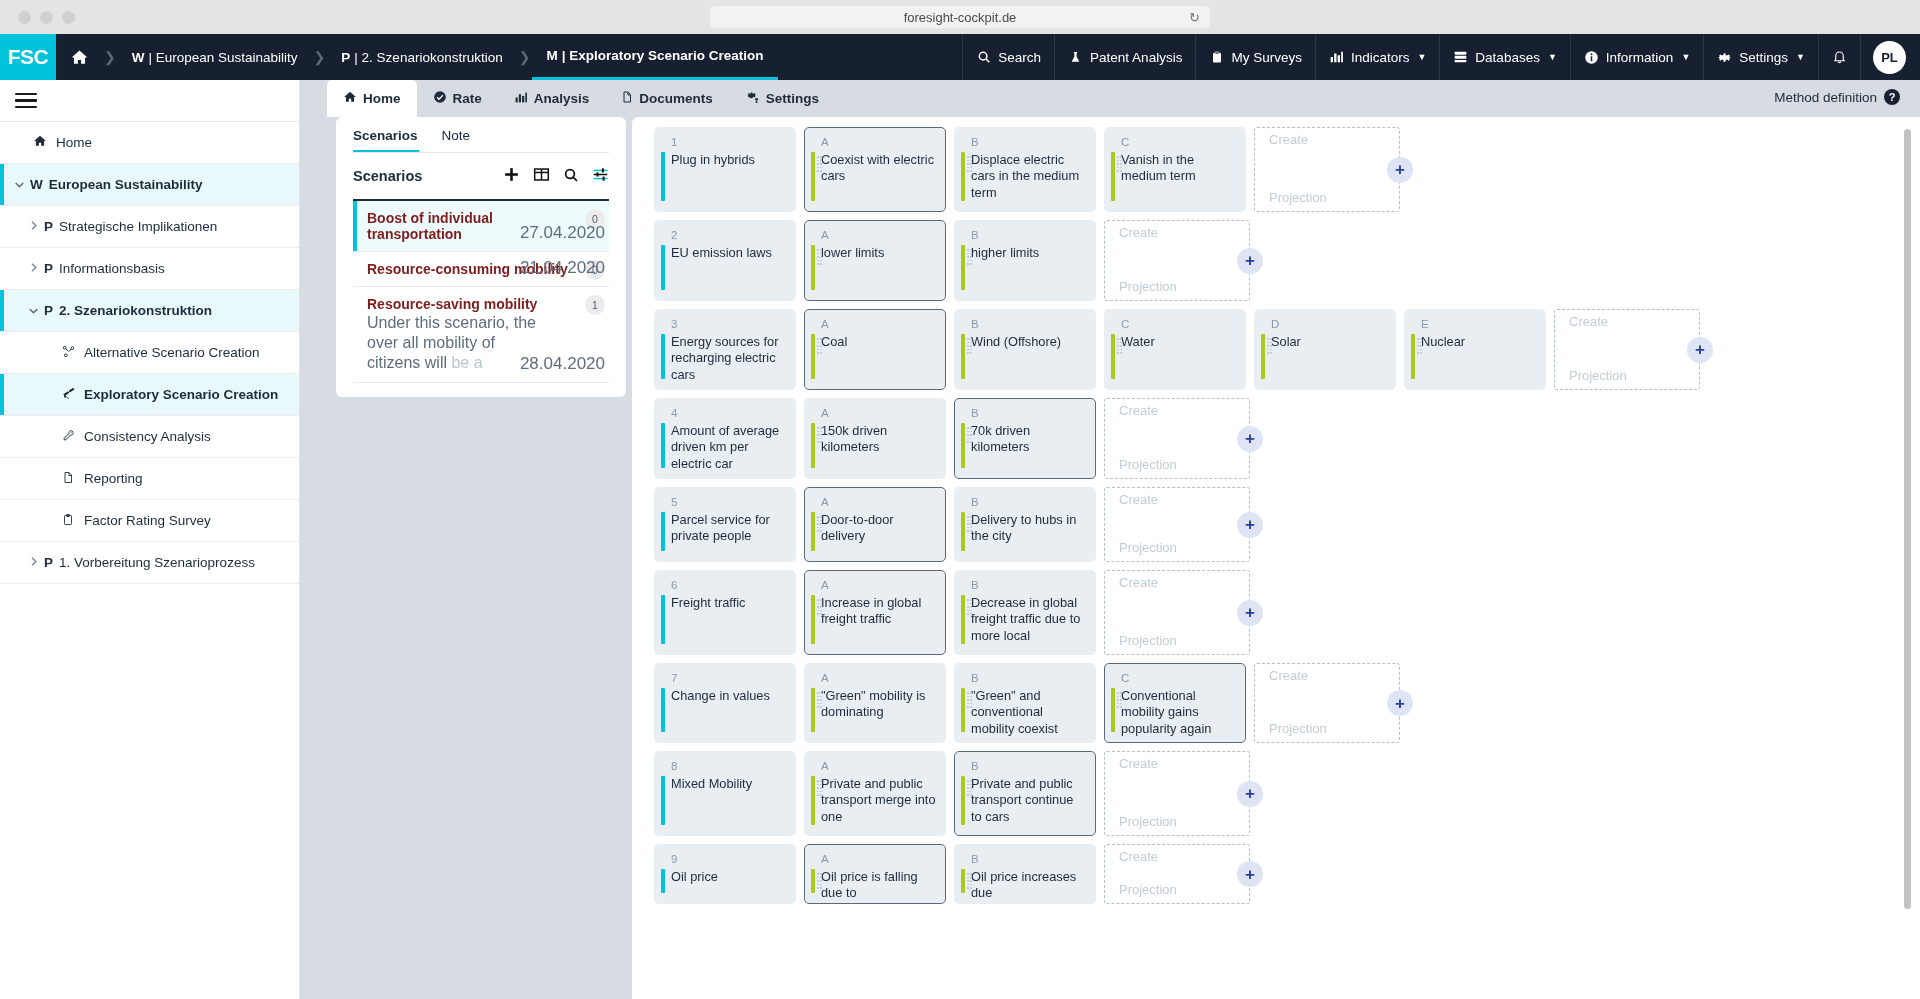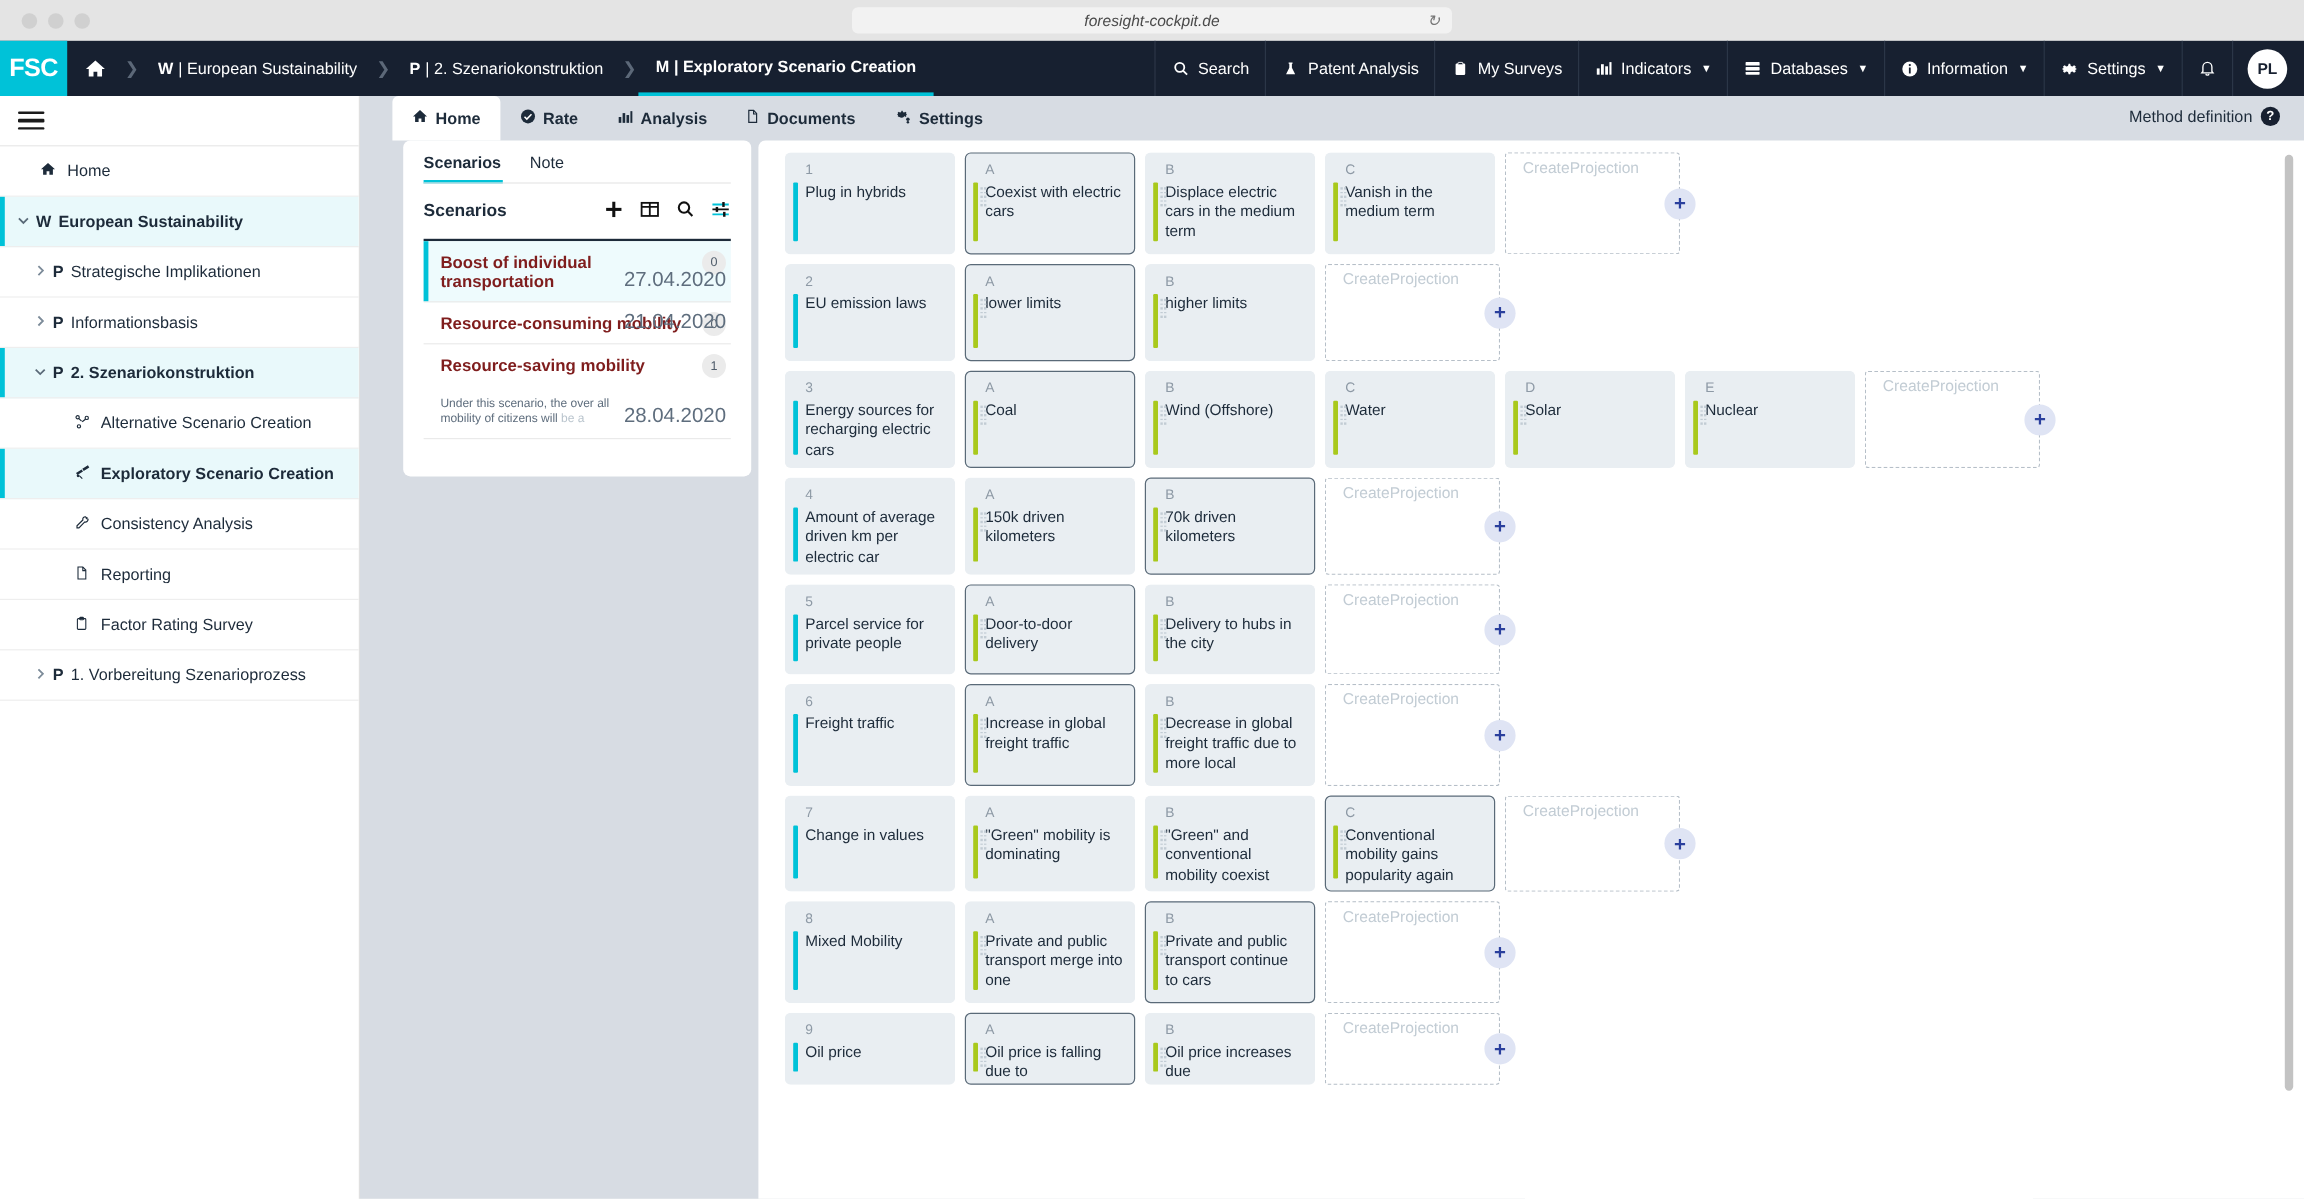--- a/index.html
+++ b/index.html
@@ -15,21 +15,21 @@
     position: absolute; top: 0; left: 0; width: 1920px; height: 34px;
     background: #e4e4e4;
     display: flex; align-items: center;
   }
   .win-dots { display: flex; gap: 9px; margin-left: 18px; }
   .win-dot { width: 13px; height: 13px; border-radius: 50%; background: #d0d0d0; }
   .url-bar {
     position: absolute; left: 710px; top: 6px; width: 500px; height: 22px;
     background: #f2f2f2; border-radius: 5px;
     display: flex; align-items: center; justify-content: center;
-    font-size: 13px; color: #4a4a4a; font-style: italic;
+    font-size: 13px; color: #4a4a4a;
   }
   .url-reload {
     position: absolute; right: 10px; top: 50%; transform: translateY(-50%);
     font-size: 13px; color: #777;
   }
 
   
   .topnav {
     position: absolute; top: 34px; left: 0; width: 1920px; height: 46px;
     background: #172030;
@@ -149,21 +149,21 @@
   .scen-head .tools span { font-size: 16px; color: #111; line-height: 1; }
   .scen-list { border-top: 2px solid #1d2b3a; margin: 0 17px; }
   .scen-row {
     position: relative; padding: 9px 2px 9px 14px; border-bottom: 1px solid #eaeaea;
   }
   .scen-row.sel { background: #eefbfd; }
   .scen-row.sel::before {
     content:""; position:absolute; left:0; top:0; bottom:0; width:4px; background:#00c2d8;
   }
   .scen-row .nm { font-size: 14px; font-weight: bold; color: #7f1d1d; padding-right: 34px;}
-  .scen-row .desc { font-size: 10px; color: #5e6d7d; line-height: 1.25; margin-top: 19px; width: 170px;}
+  .scen-row .desc { font-size: 16px; color: #5e6d7d; line-height: 1.25; margin-top: 1px; width: 170px;}
   .scen-row .desc .fade { color:#b9c4cd; }
   .scen-row .badge {
     position: absolute; right: 4px; top: 8px;
     width: 20px; height: 20px; border-radius: 50%; background: #ebebeb;
     font-size: 10.5px; color: #505d6b; display: flex; align-items: center; justify-content: center;
   }
   .scen-row .dt { position: absolute; right: 4px; bottom: 8px; font-size: 17px; color: #5e6d7d; }
 
   
   .grid-panel {
@@ -192,21 +192,21 @@
   .card.proj .grip {
     position: absolute; left: 12px; top: 28px; width: 5px;
     display: grid; grid-template-columns: 2px 2px; gap: 2px 1px;
   }
   .card.proj .grip i { width:1.5px; height:1.5px; background:#c2ccd4; display:block; }
   .card.sel { border: 1.5px solid #5a6a78; background:#e9eef2; }
 
   .create {
     width: 146px; border: 1px dashed #b6bfc8; border-radius: 3px;
     background: #ffffff; position: relative;
-    display: flex; flex-direction: row; justify-content: flex-start;
+    display: flex; flex-direction: column; justify-content: space-between;
     padding: 0 14px; margin-right: 8px;
   }
   .create .cl { font-size: 13px; color: #c2ccd4; line-height: 1.9; }
   .plusbtn {
     position: absolute; right: -14px; top: 50%; transform: translateY(-50%);
     width: 26px; height: 26px; border-radius: 50%;
     background: #dfe4f4; color: #2a3f9d; font-size: 17px; font-weight: bold;
     display: flex; align-items: center; justify-content: center; line-height: 1;
     z-index: 3;
   }

